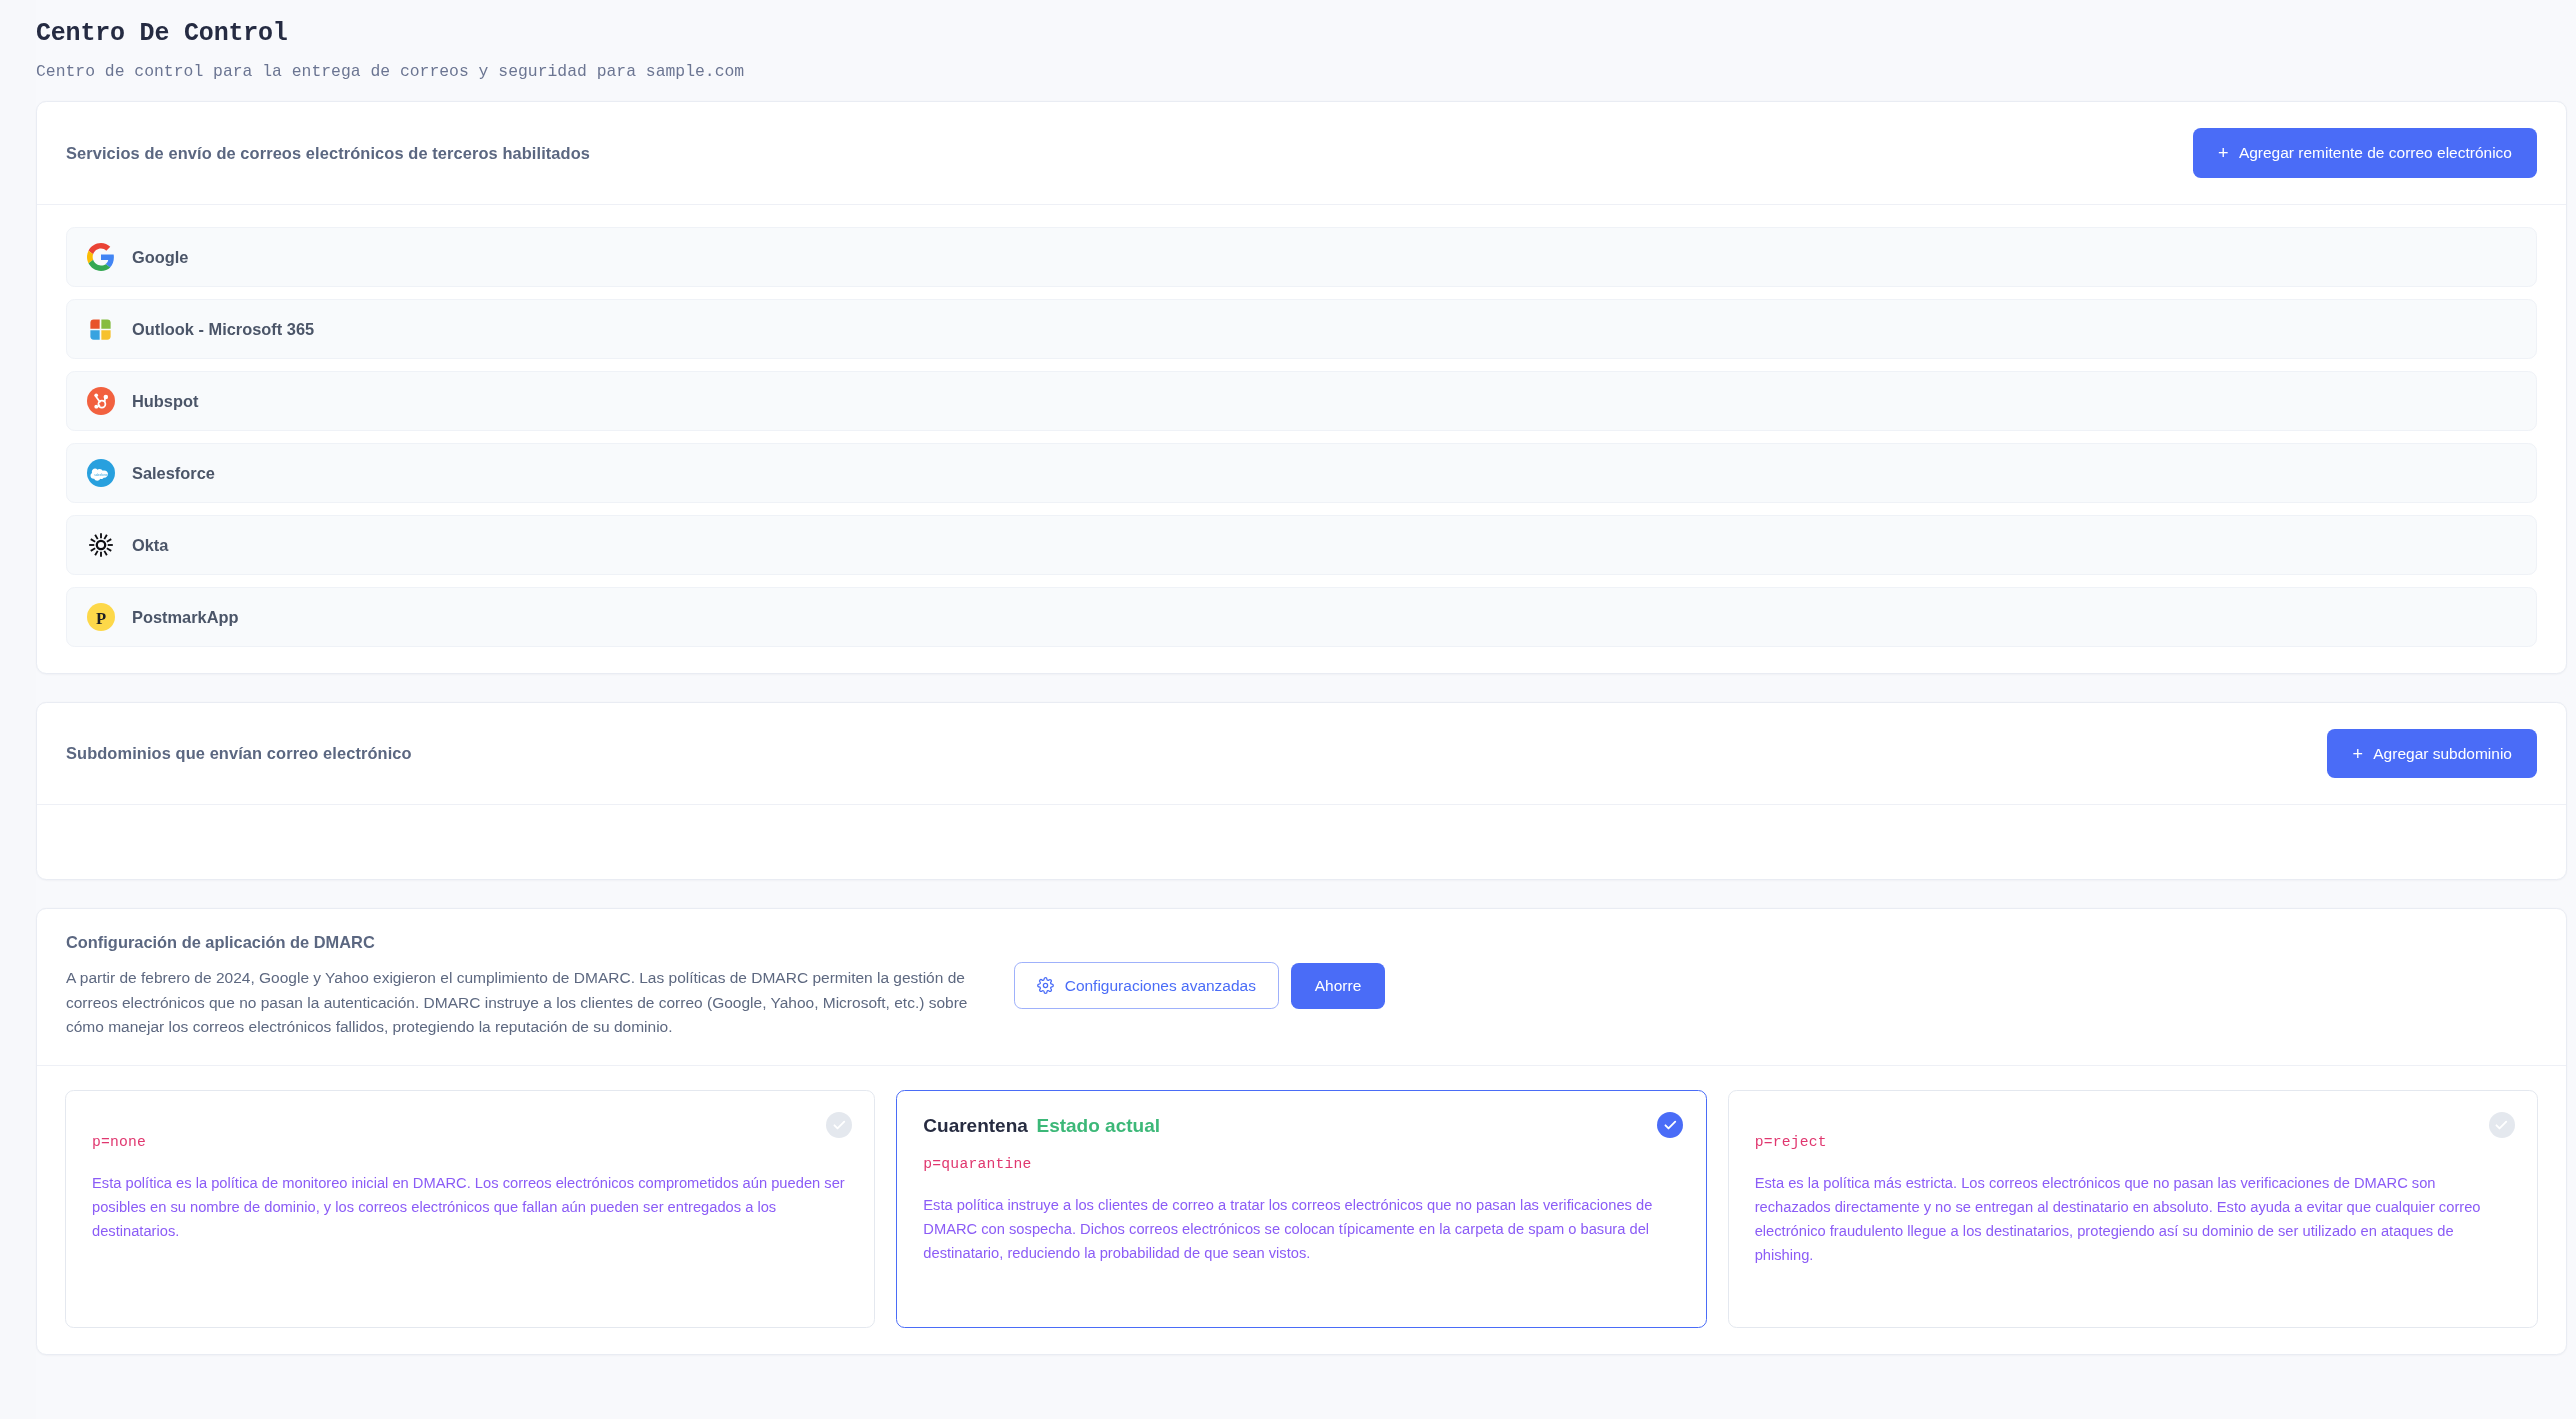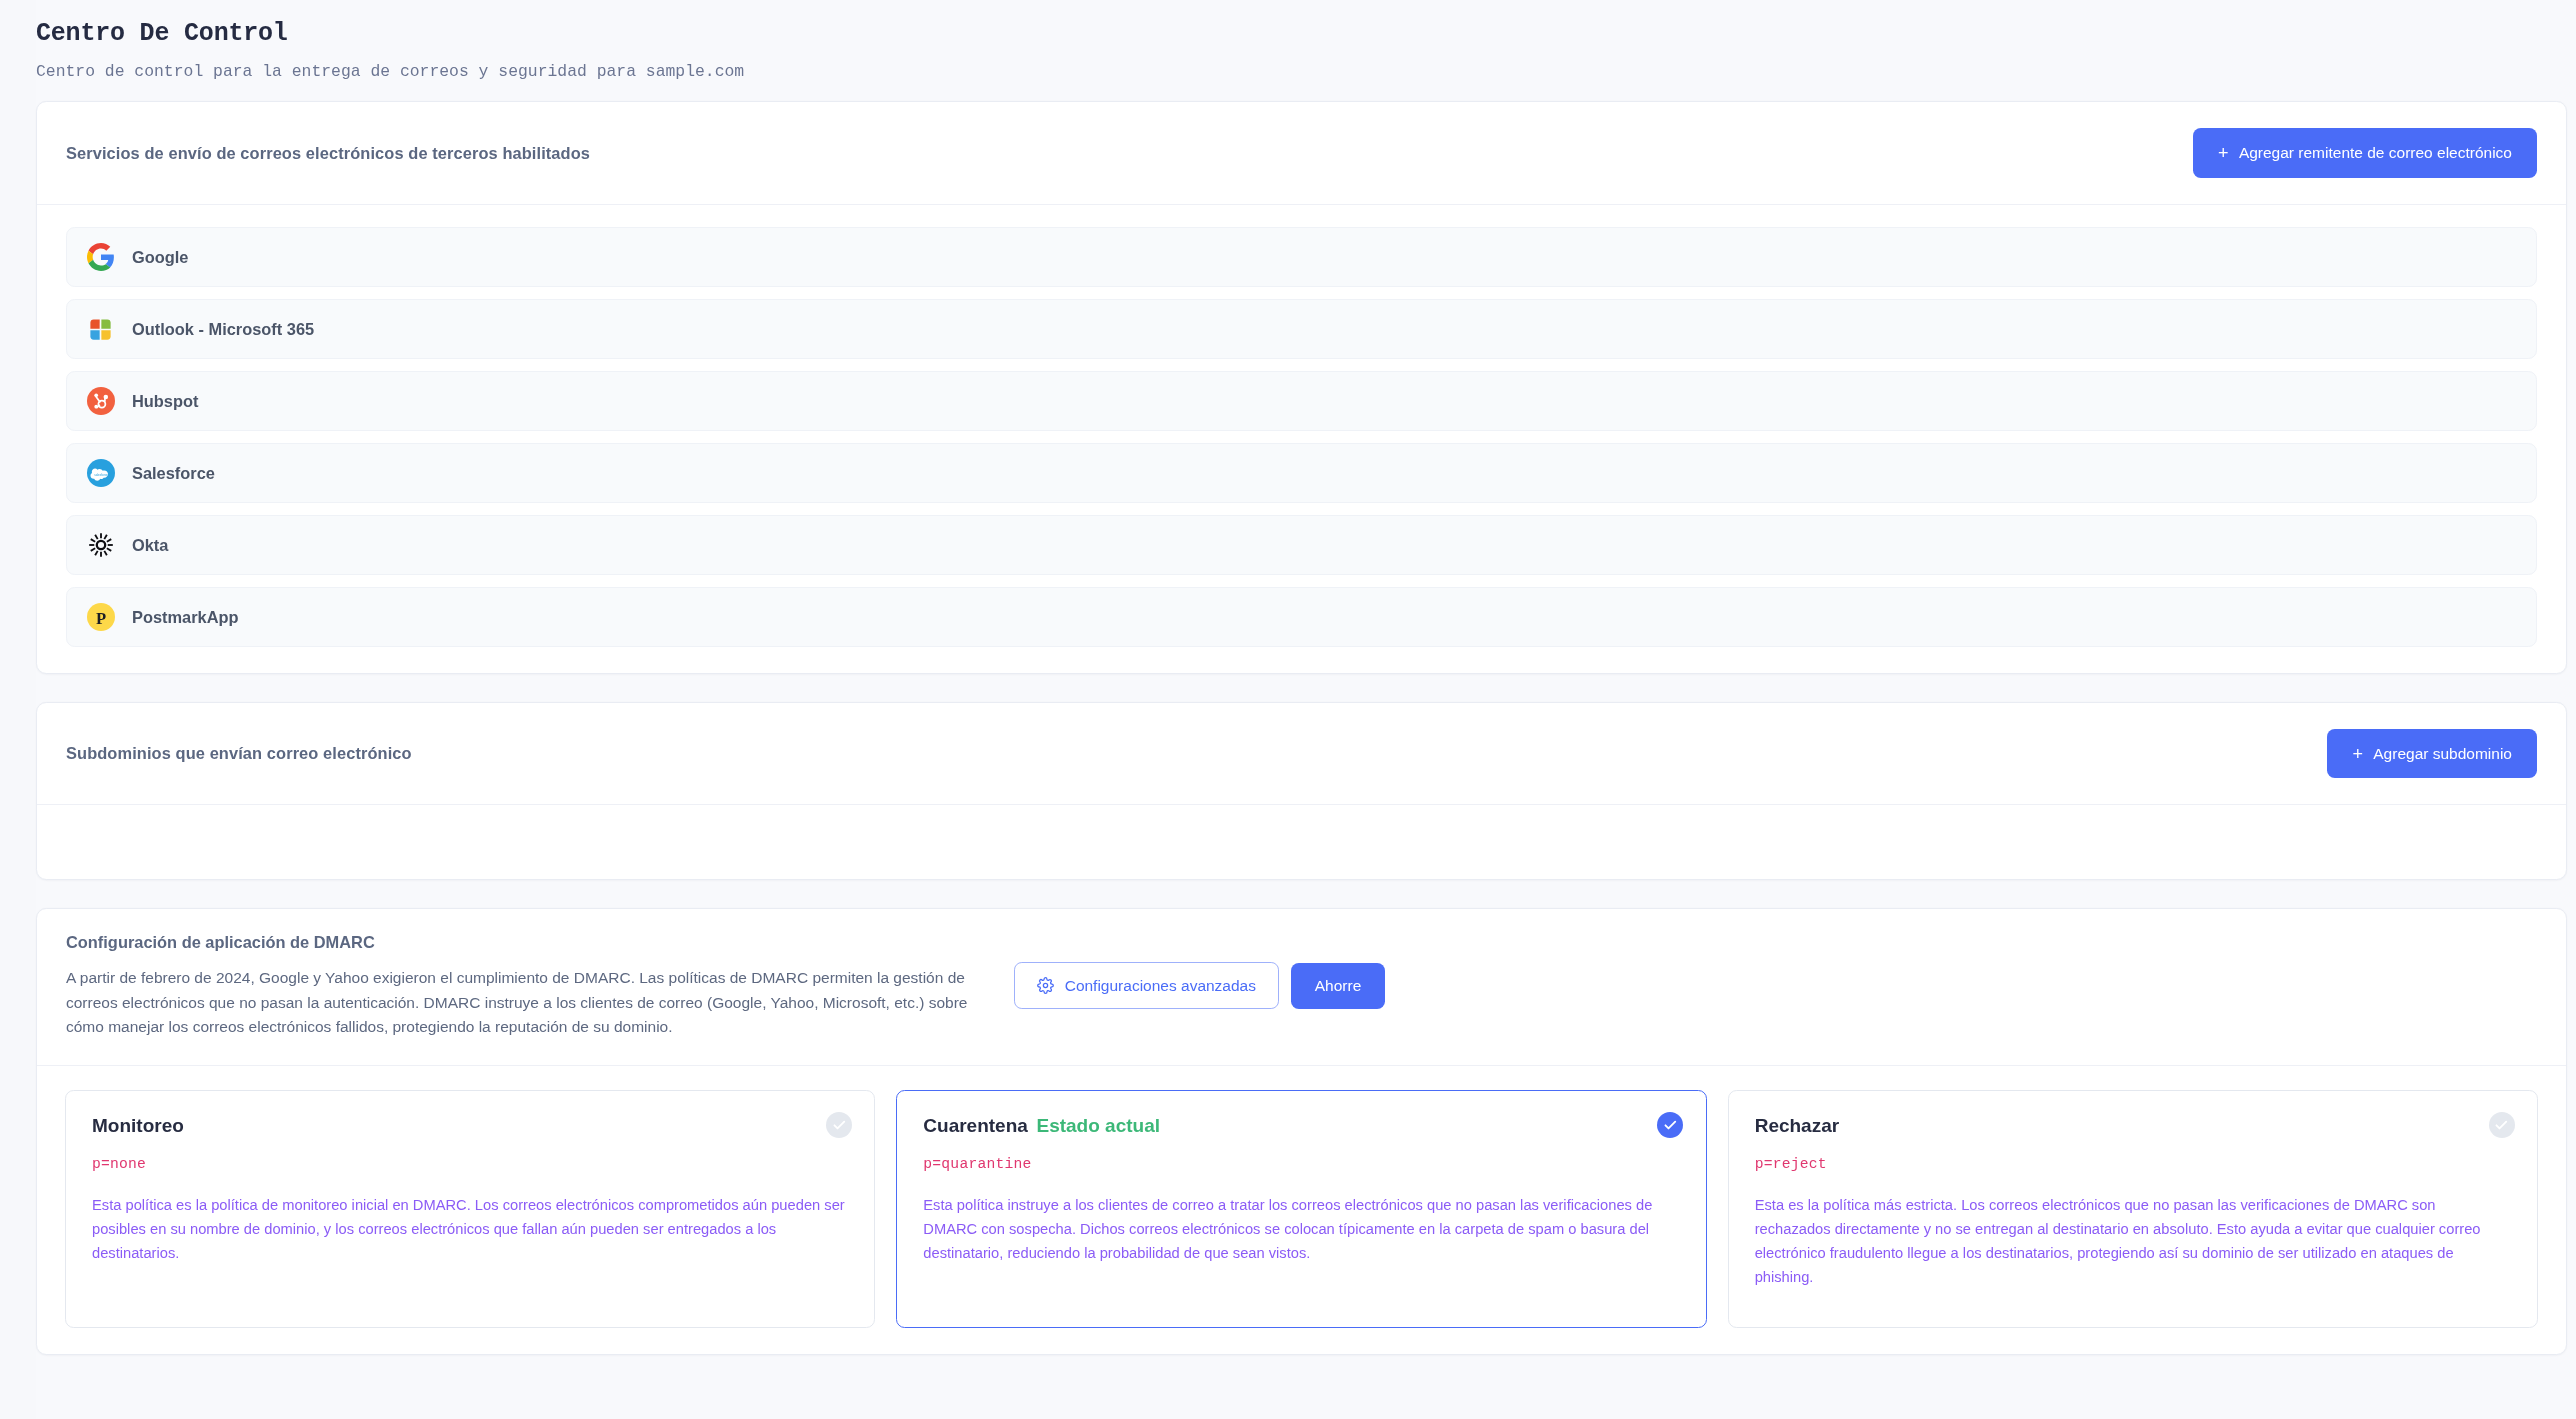--- a/index.html
+++ b/index.html
@@ -273,24 +273,20 @@
         </div>
         <div class="btn btn-save">
           <span>Ahorre</span>
         </div>
       </div>
     </div>
 
     <div class="policy-wrap">
 
       <div class="policy">
-        <div class="policy-title-row">
-          <span class="policy-title">Monitoreo</span>
-          <span class="policy-current"></span>
-        </div>
         <div class="check">
           <svg width="14.7" height="14.7" viewBox="0 0 24 24" fill="none" stroke="#ffffff" stroke-width="3" stroke-linecap="round" stroke-linejoin="round">
               <polyline points="20 6 9 17 4 12"></polyline>
             </svg>
         </div>
         <div class="policy-code">p=none</div>
         <div class="policy-desc">Esta política es la política de monitoreo inicial en DMARC. Los correos electrónicos comprometidos aún pueden ser posibles en su nombre de dominio, y los correos electrónicos que fallan aún pueden ser entregados a los destinatarios.</div>
       </div>
 
       <div class="policy selected">
@@ -301,24 +297,20 @@
         <div class="check on">
           <svg width="14.7" height="14.7" viewBox="0 0 24 24" fill="none" stroke="#ffffff" stroke-width="3" stroke-linecap="round" stroke-linejoin="round">
               <polyline points="20 6 9 17 4 12"></polyline>
             </svg>
         </div>
         <div class="policy-code">p=quarantine</div>
         <div class="policy-desc">Esta política instruye a los clientes de correo a tratar los correos electrónicos que no pasan las verificaciones de DMARC con sospecha. Dichos correos electrónicos se colocan típicamente en la carpeta de spam o basura del destinatario, reduciendo la probabilidad de que sean vistos.</div>
       </div>
 
       <div class="policy">
-        <div class="policy-title-row">
-          <span class="policy-title">Rechazar</span>
-          <span class="policy-current"></span>
-        </div>
         <div class="check">
           <svg width="14.7" height="14.7" viewBox="0 0 24 24" fill="none" stroke="#ffffff" stroke-width="3" stroke-linecap="round" stroke-linejoin="round">
               <polyline points="20 6 9 17 4 12"></polyline>
             </svg>
         </div>
         <div class="policy-code">p=reject</div>
         <div class="policy-desc">Esta es la política más estricta. Los correos electrónicos que no pasan las verificaciones de DMARC son rechazados directamente y no se entregan al destinatario en absoluto. Esto ayuda a evitar que cualquier correo electrónico fraudulento llegue a los destinatarios, protegiendo así su dominio de ser utilizado en ataques de phishing.</div>
       </div>
 
     </div>

